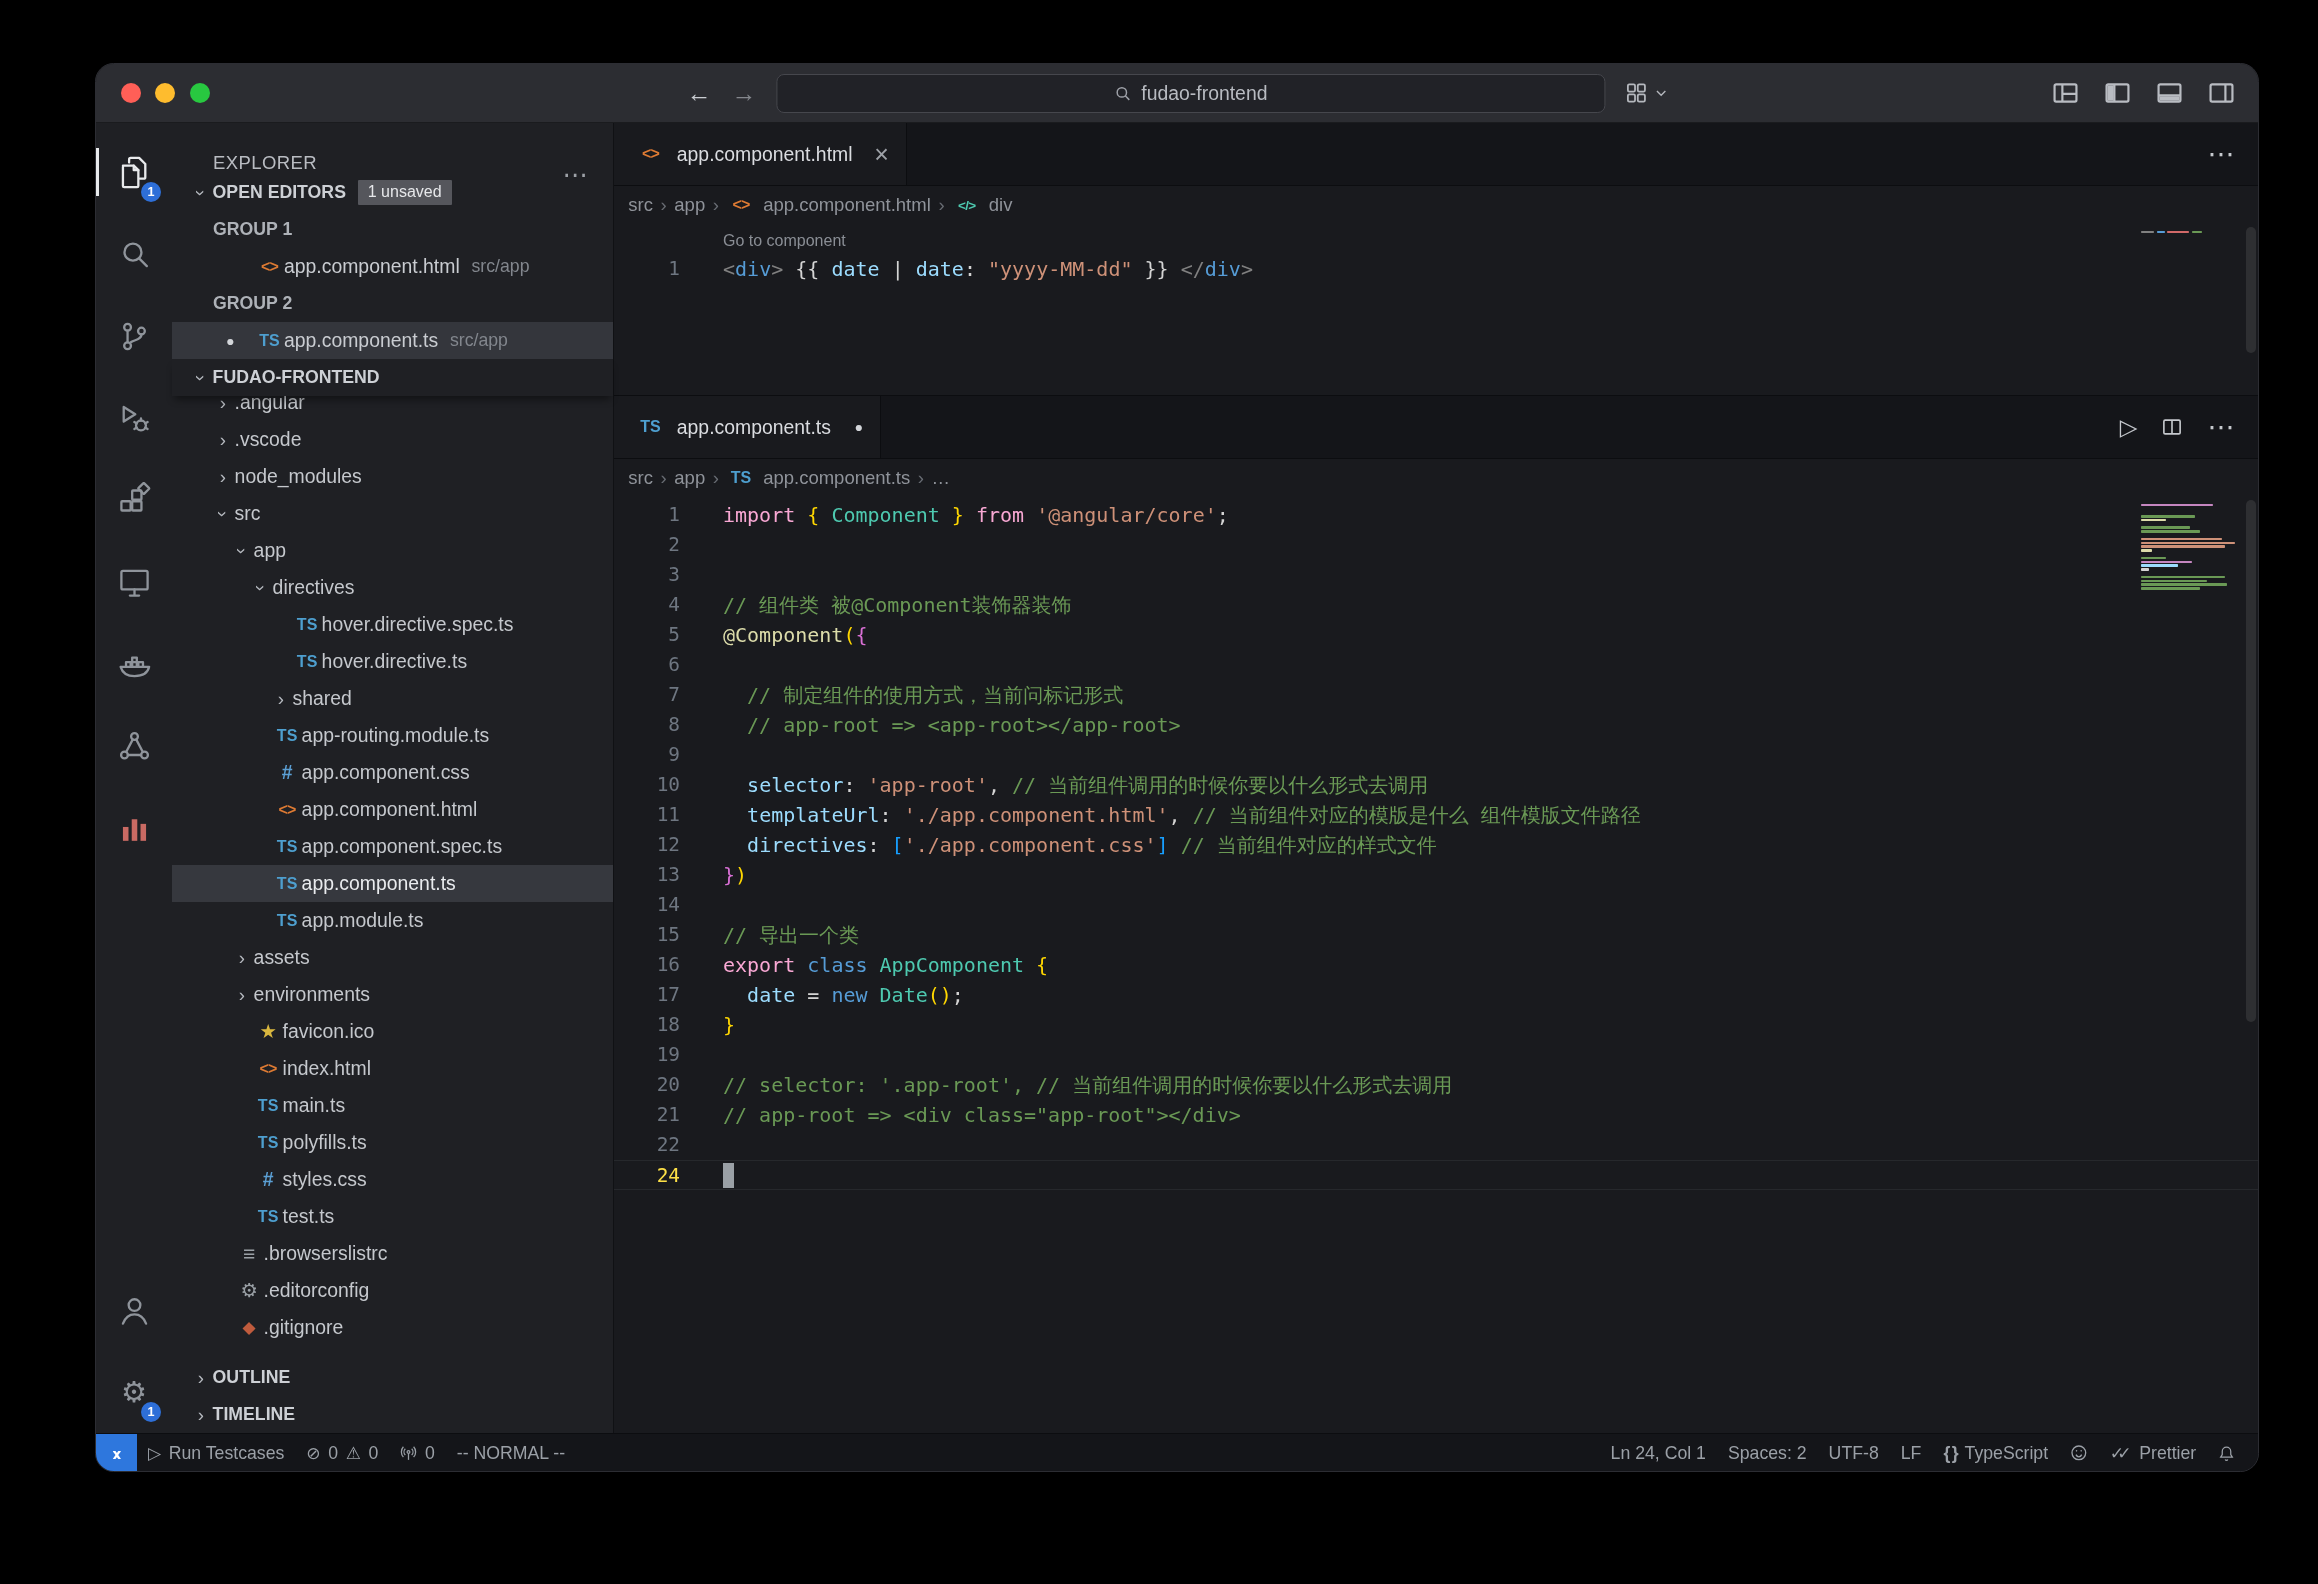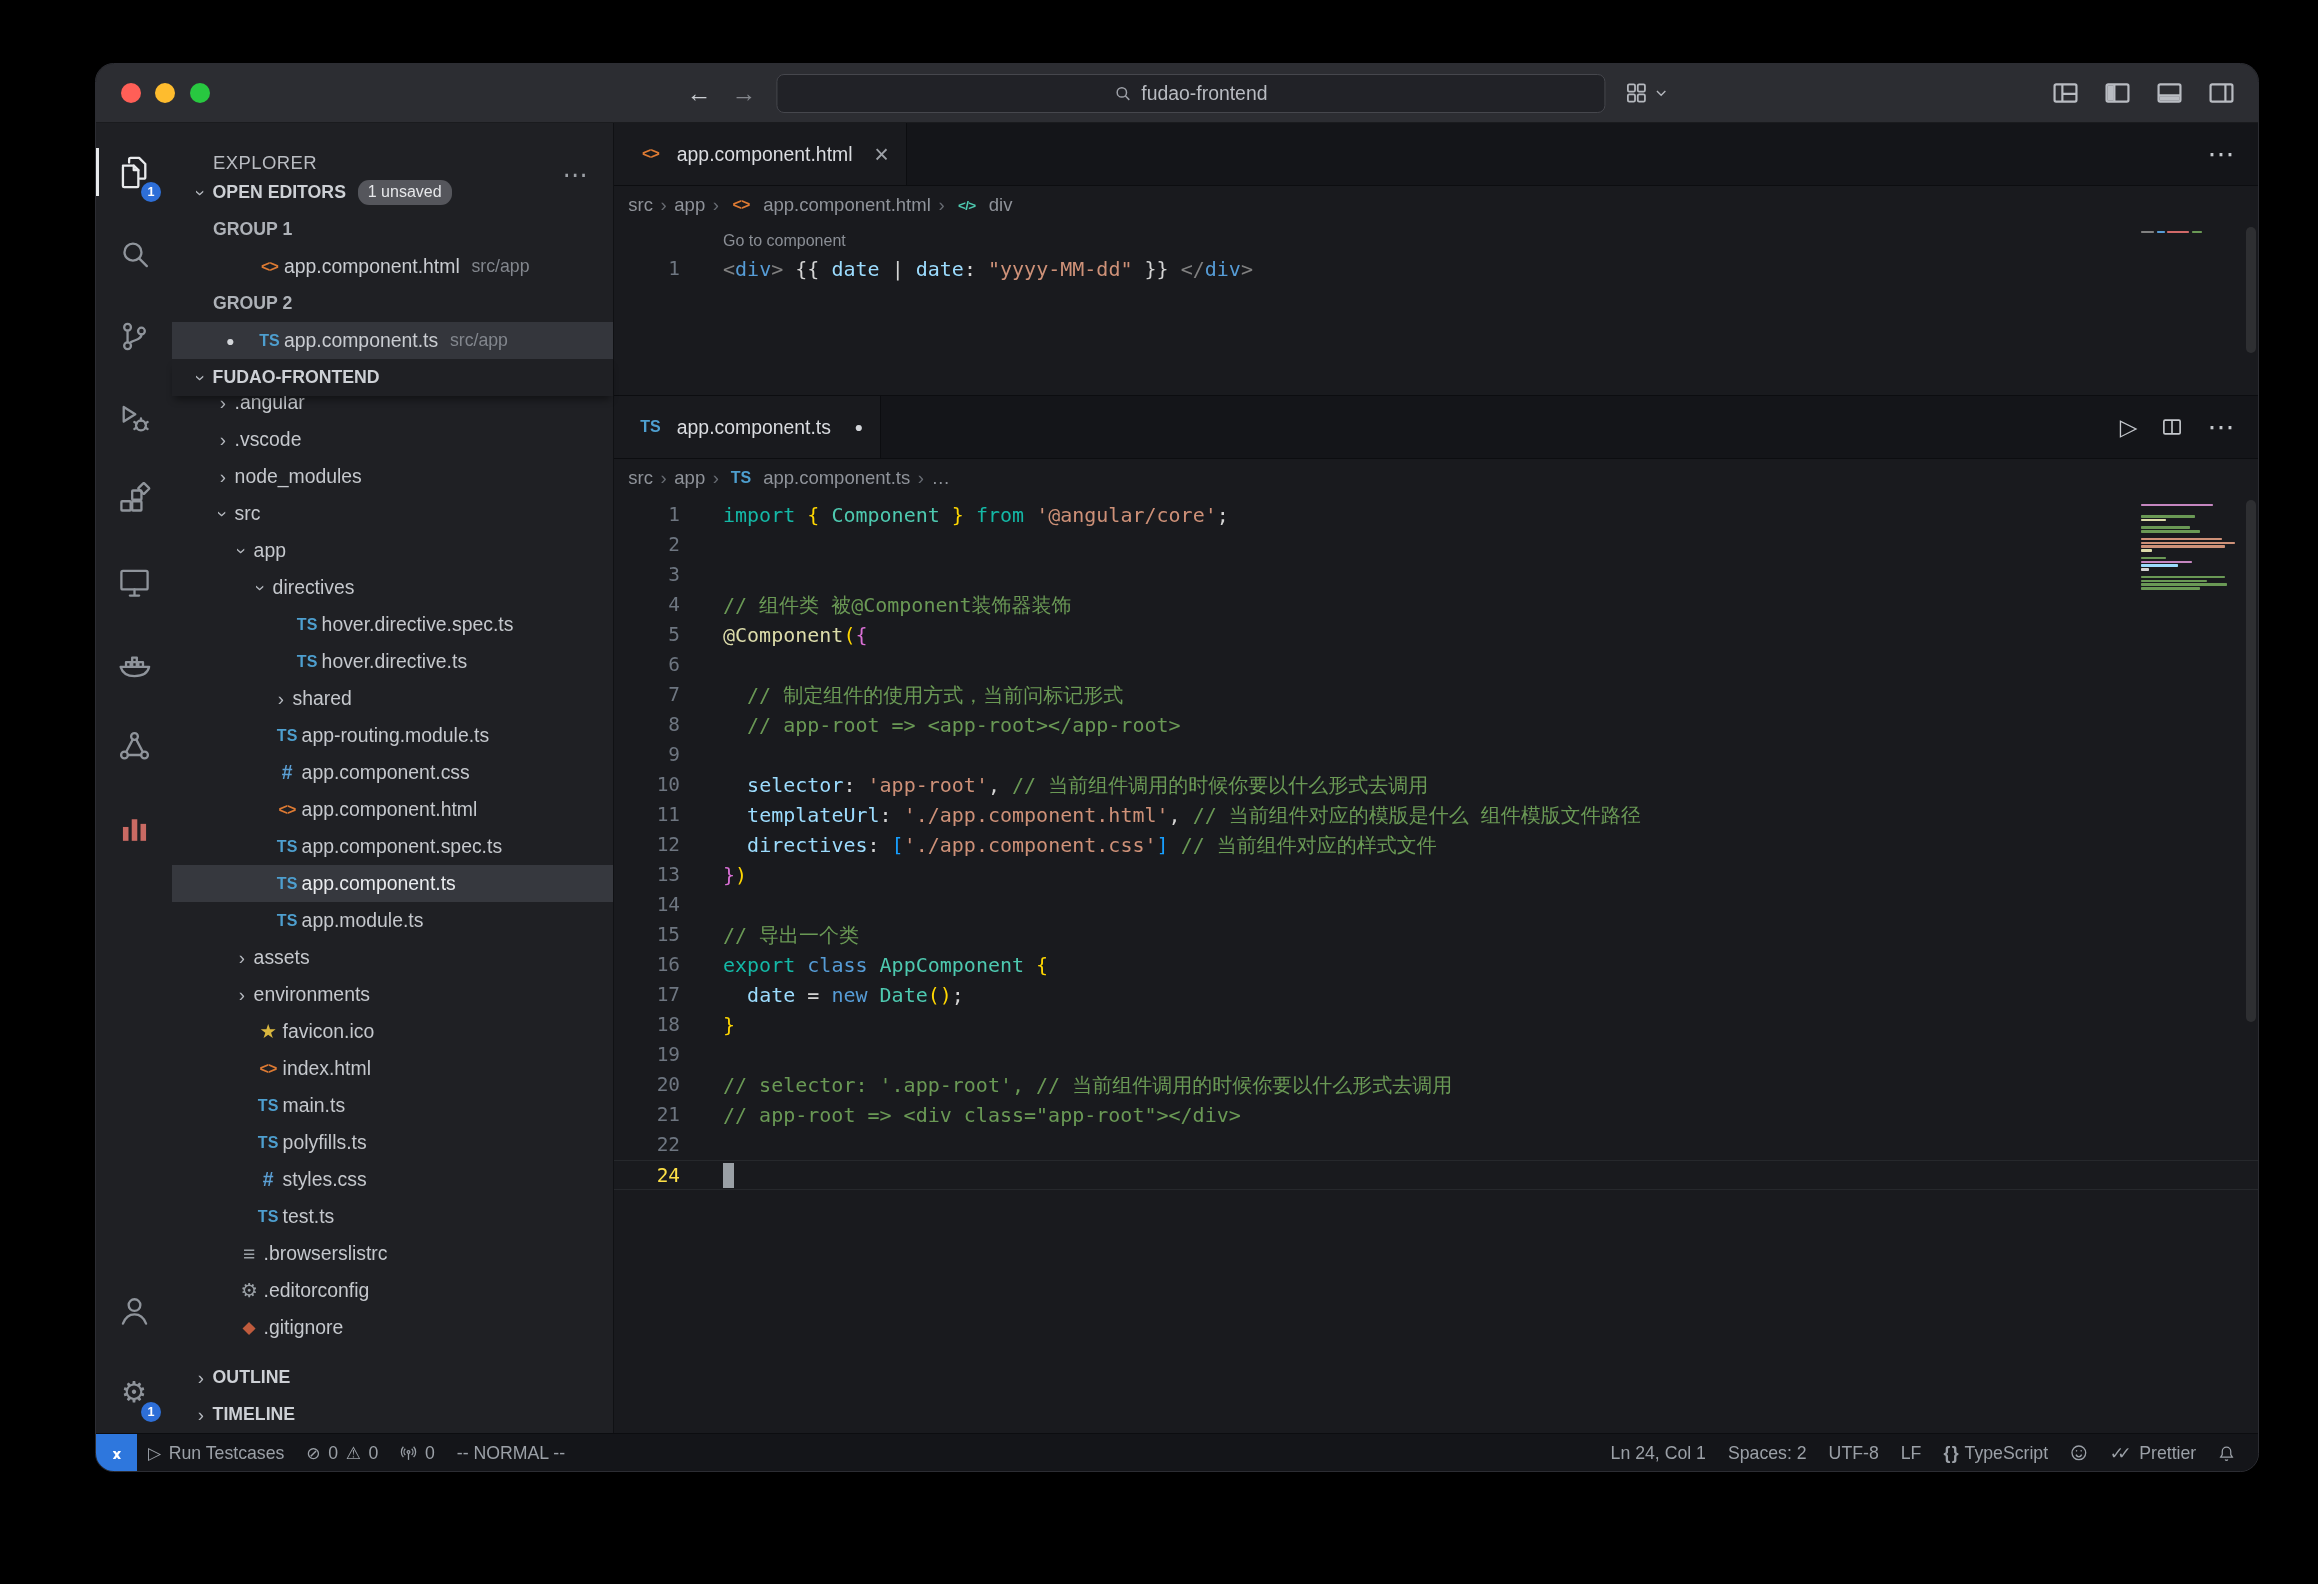--- a/index.html
+++ b/index.html
@@ -46,21 +46,21 @@
     justify-content:center;padding:0 4.2px;}
 
   
   .sidebar{width:442px;background:#1f2024;border-right:0.8px solid #101114;display:flex;flex-direction:column;flex:0 0 auto;}
   .sb-title{height:51px;display:flex;align-items:flex-end;padding:0 25px 0 41px;color:#b9bcc2;font-size:18.5px;letter-spacing:0.4px;}
   .sb-title .dots{margin-left:auto;font-size:25px;color:#9da1a7;line-height:0;}
   .sec{height:37px;display:flex;align-items:center;padding-left:17px;color:#cdd0d5;font-weight:700;font-size:17.7px;flex:0 0 auto;}
   .chev{display:inline-block;width:23.6px;font-size:18.5px;font-weight:400;color:#b6bac0;text-align:center;}
   .chev.open{transform:rotate(90deg);}
   .badge{margin-left:11.8px;background:#55565c;color:#e6e7ea;font-size:16px;font-weight:400;
-    padding:2.5px 10px 3.4px;border-radius:11px;line-height:1.2;}
+    padding:2.5px 10px 3.4px;border-radius:1px;line-height:1.2;}
   .oe-row{height:37px;display:flex;align-items:center;font-size:19.4px;color:#c9ccd1;padding-left:54px;flex:0 0 auto;}
   .oe-row.active{background:#34363c;}
   .oe-group{height:37px;display:flex;align-items:center;padding-left:41px;color:#aeb2b8;font-weight:700;font-size:17.7px;flex:0 0 auto;}
   .dotslot{width:29px;font-size:14.3px;color:#d2d5d9;}
   .desc{margin-left:11.8px;color:#82868d;font-size:17.7px;}
   .proj-hdr{position:relative;z-index:2;background:#1f2024;box-shadow:0 5.9px 7.6px -1.7px rgba(0,0,0,.45);}
   .tree-clip{overflow:hidden;flex:0 0 auto;}
   #tree{margin-top:-11.8px;}
   .trow{height:37px;display:flex;align-items:center;font-size:19.4px;color:#c5c8cd;white-space:nowrap;}
   .trow.selected{background:#36383e;color:#e9ebee;}
@@ -95,21 +95,21 @@
   .crumb-sep{color:#686c73;margin:0 7.6px;font-size:18.5px;}
   .codearea{position:relative;flex:1;overflow:hidden;font-family:"DejaVu Sans Mono",monospace;
     font-size:20px;color:#d4d4d4;padding-top:3.4px;}
   .codelens{height:27px;line-height:27px;padding-left:109px;font-size:16px;color:#8a8e95;
     font-family:"Liberation Sans","DejaVu Sans",sans-serif;}
   .code-line{position:relative;height:30px;line-height:30px;padding-left:109px;white-space:pre;}
   .ln{position:absolute;left:0;top:0;width:66px;text-align:right;color:#6e7681;font-size:19.4px;}
   .cursor-line{border-top:0.8px solid #26282c;border-bottom:0.8px solid #26282c;}
   .cursor-line .ln{color:#fde047;}
   .cursor-block{display:inline-block;width:11px;height:25px;background:#9aa0a6;vertical-align:-4.2px;}
-  .tok-k{color:#14b8a6;} .tok-kb{color:#569CD6;} .tok-cls{color:#4EC9B0;} .tok-fn{color:#DCDCAA;}
+  .tok-k{color:#f9a8d4;} .tok-kb{color:#569CD6;} .tok-cls{color:#4EC9B0;} .tok-fn{color:#DCDCAA;}
   .tok-str{color:#CE9178;} .tok-com{color:#6A9955;} .tok-prop{color:#9CDCFE;} .tok-pun{color:#D4D4D4;}
   .tok-b1{color:#FFD700;} .tok-b2{color:#DA70D6;} .tok-b3{color:#179FFF;}
   .tok-tag{color:#569CD6;} .tok-ab{color:#808080;}
   .minimap{position:absolute;top:6.7px;right:18.5px;width:99px;}
   .mm-flex{display:flex;gap:2.5px;}
   .mm-row{height:2.5px;border-radius:0.8px;margin-bottom:1.3px;}
   .vslider{position:absolute;right:1.7px;width:10px;background:rgba(121,121,121,.22);border-radius:5px;}
 
   
   .statusbar{height:39px;background:#141519;border-top:0.8px solid #0c0d10;display:flex;align-items:center;

